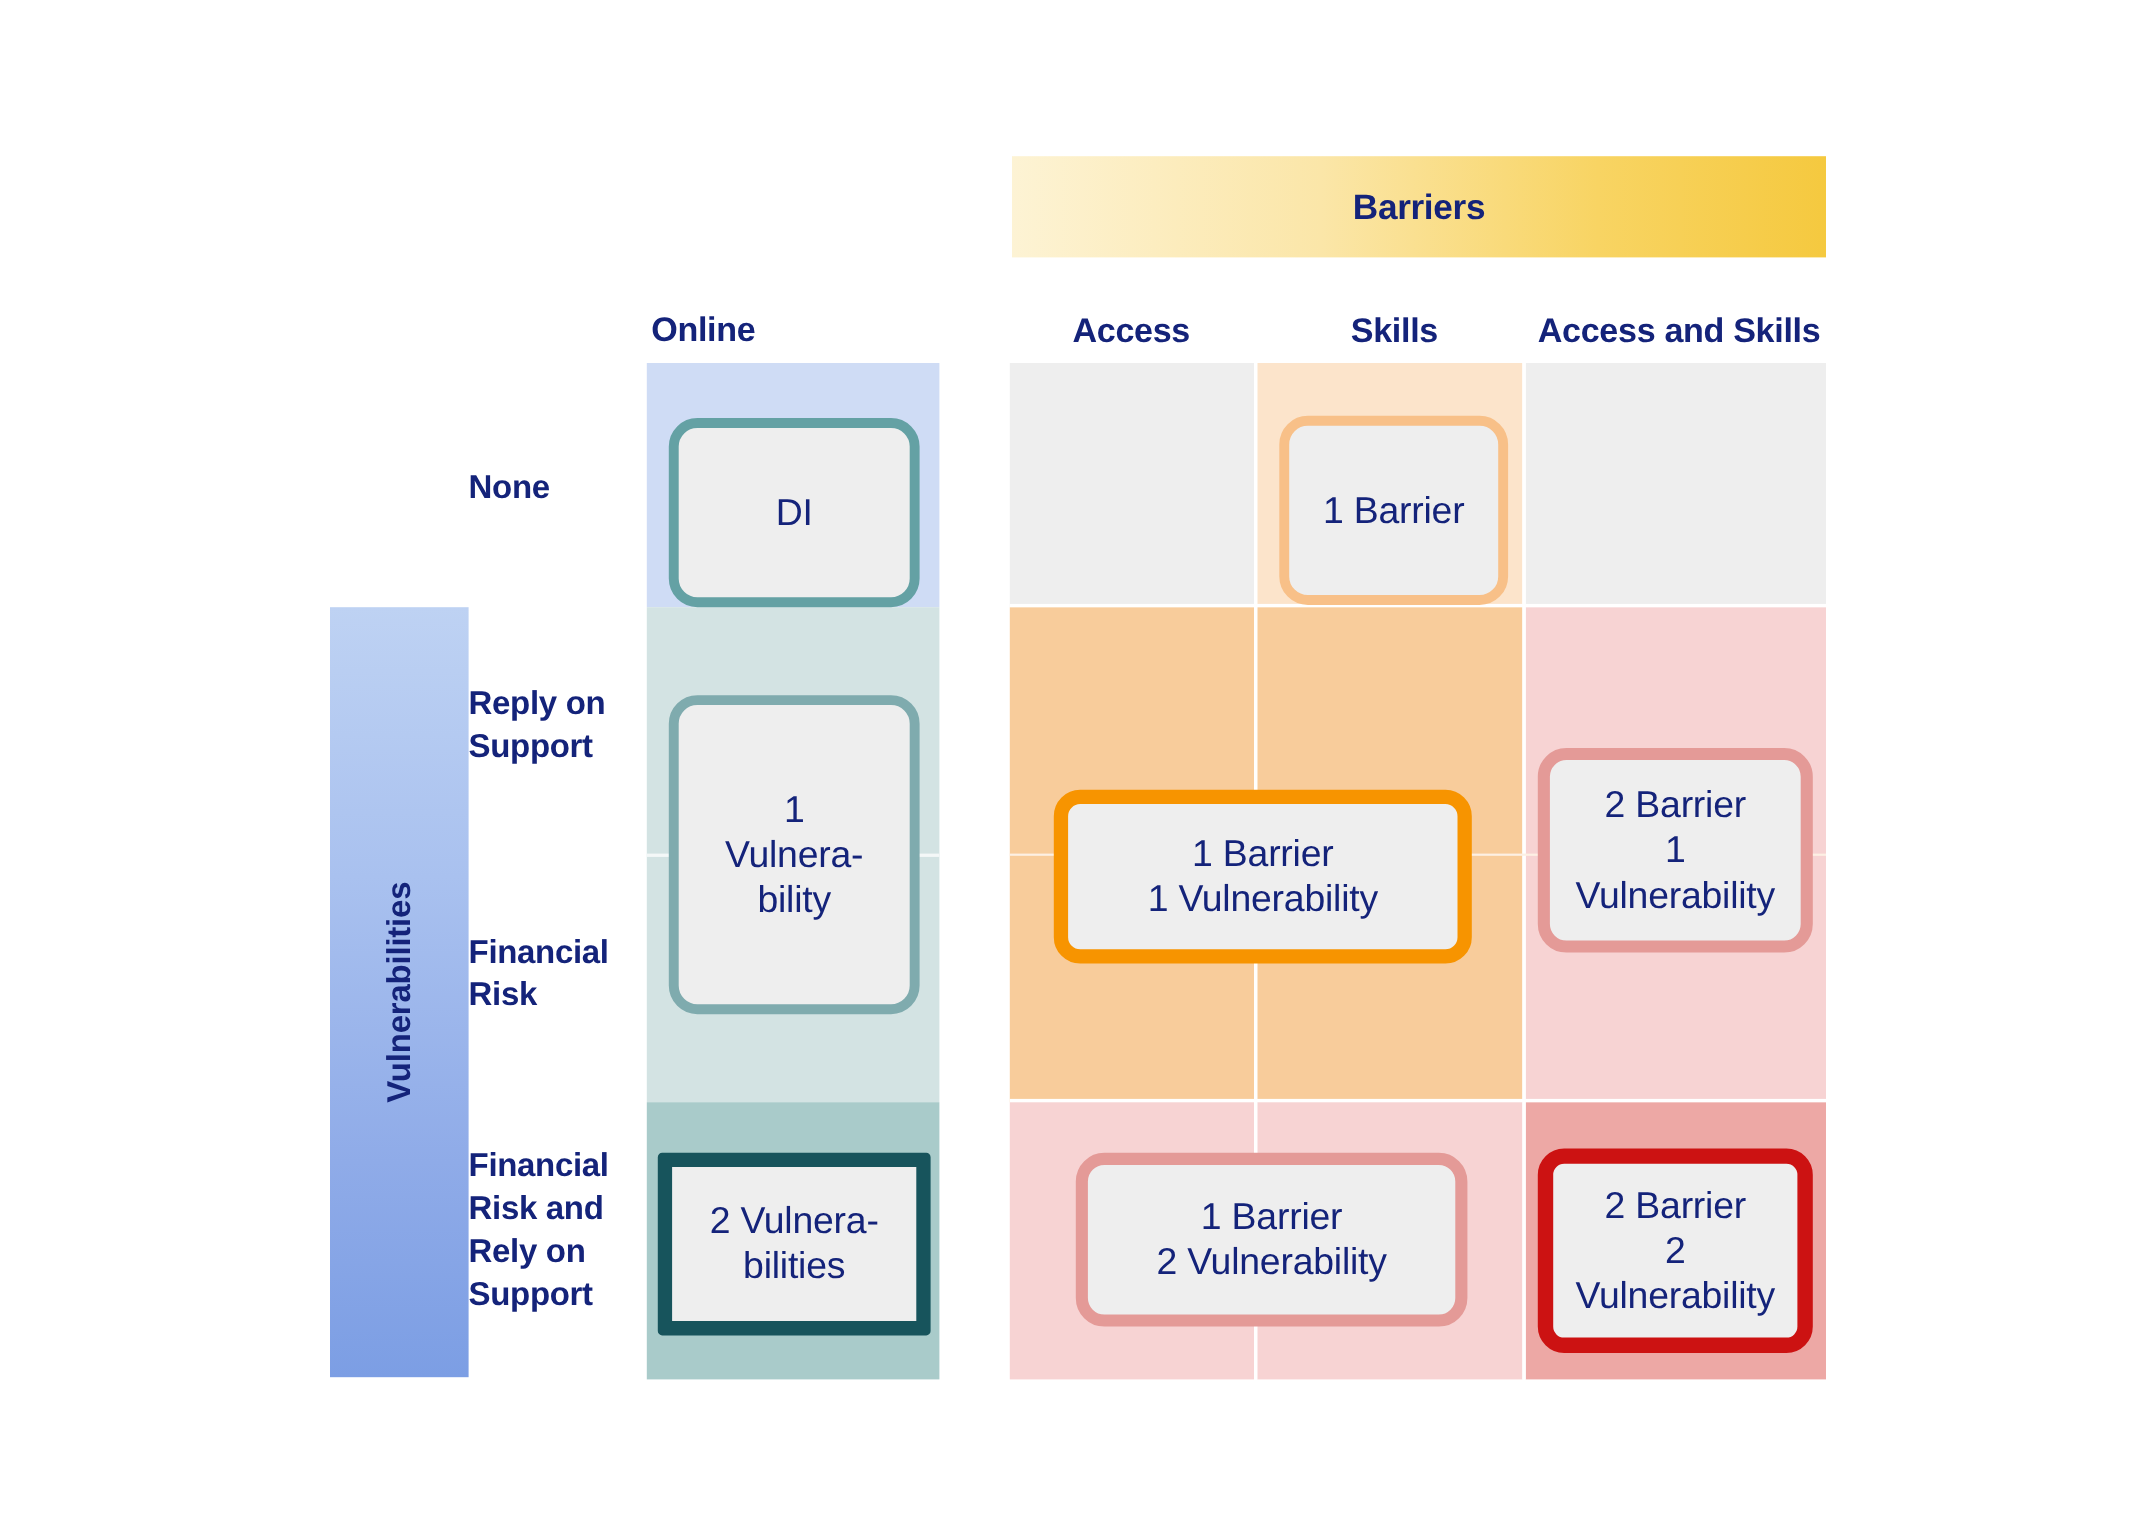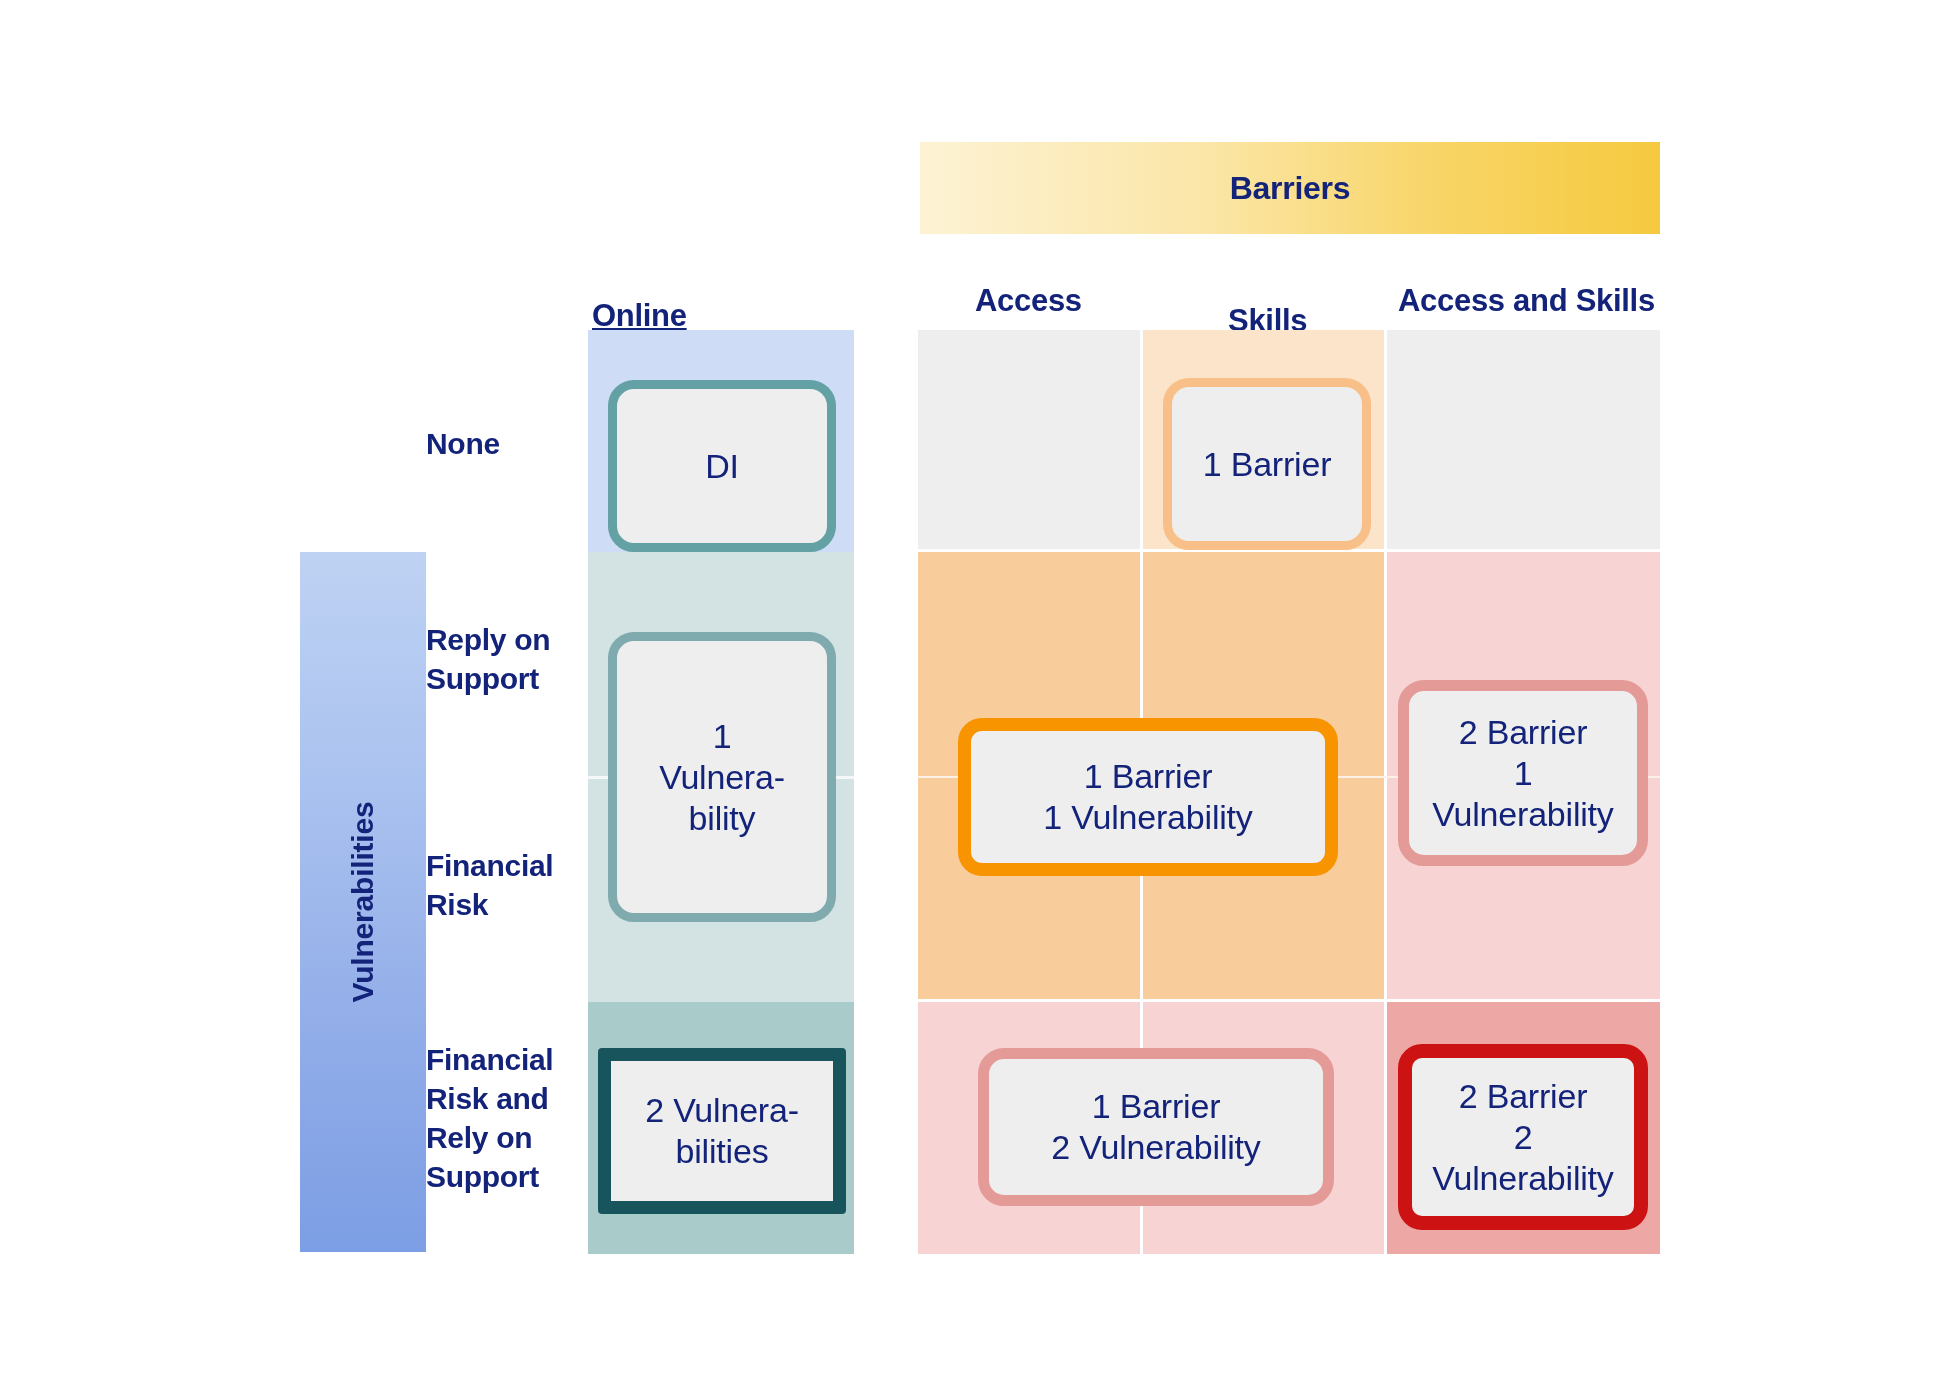--- a/index.html
+++ b/index.html
@@ -67,23 +67,23 @@
     transform: rotate(-90deg);
     white-space: nowrap;
     font-weight: bold;
     font-size: 30px;
     color: #14237a;
     letter-spacing: -0.2px;
   }
 
   
   .colhdr { position: absolute; }
-  #hdr-online        { left: 592px; top: 298px; text-decoration: underline; }
+  #hdr-online        { left: 592px; top: 282px; }
   #hdr-access        { left: 975px; top: 283px; }
-  #hdr-skills        { left: 1228px; top: 283px; margin-top: 20px; }
+  #hdr-skills        { left: 1228px; top: 283px; }
   #hdr-access-skills { left: 1398px; top: 283px; }
 
   
   .cell {
     position: absolute;
   }
 
   
   #cell-online-none  { left: 588px; top: 330px; width: 266px; height: 222px; background:#cfdcf5; }
   #cell-online-mid   { left: 588px; top: 552px; width: 266px; height: 450px; background:#d3e3e3; }

